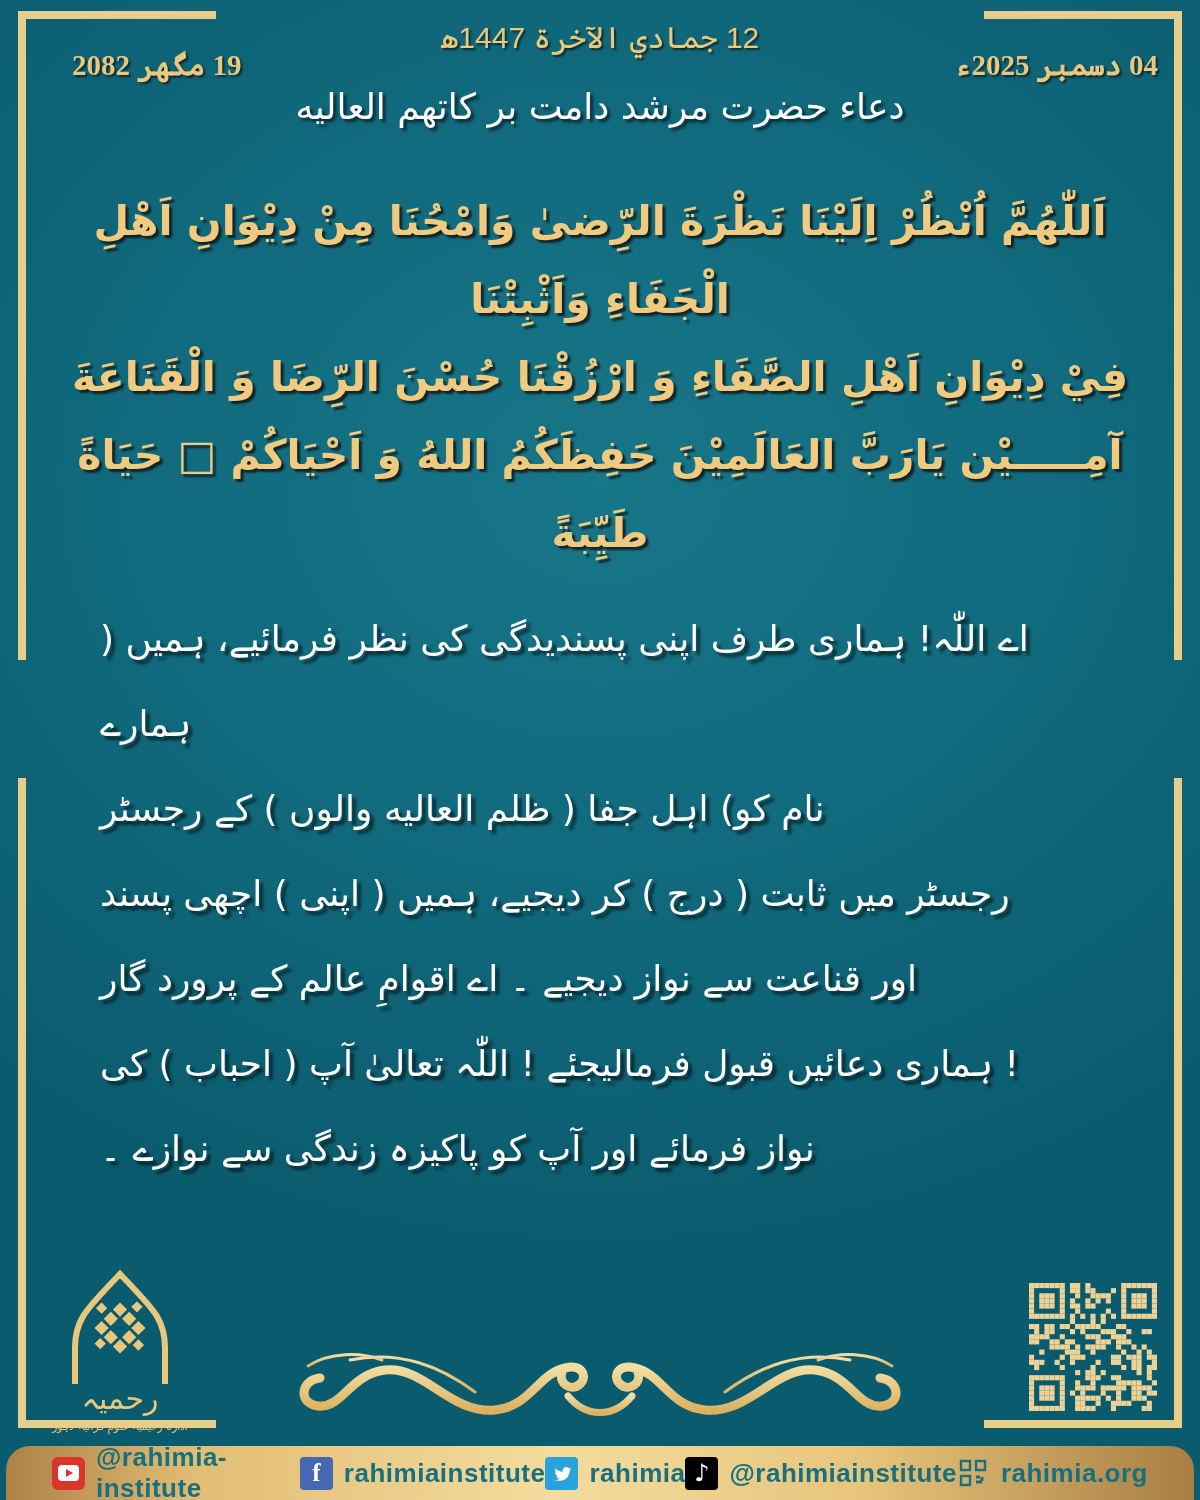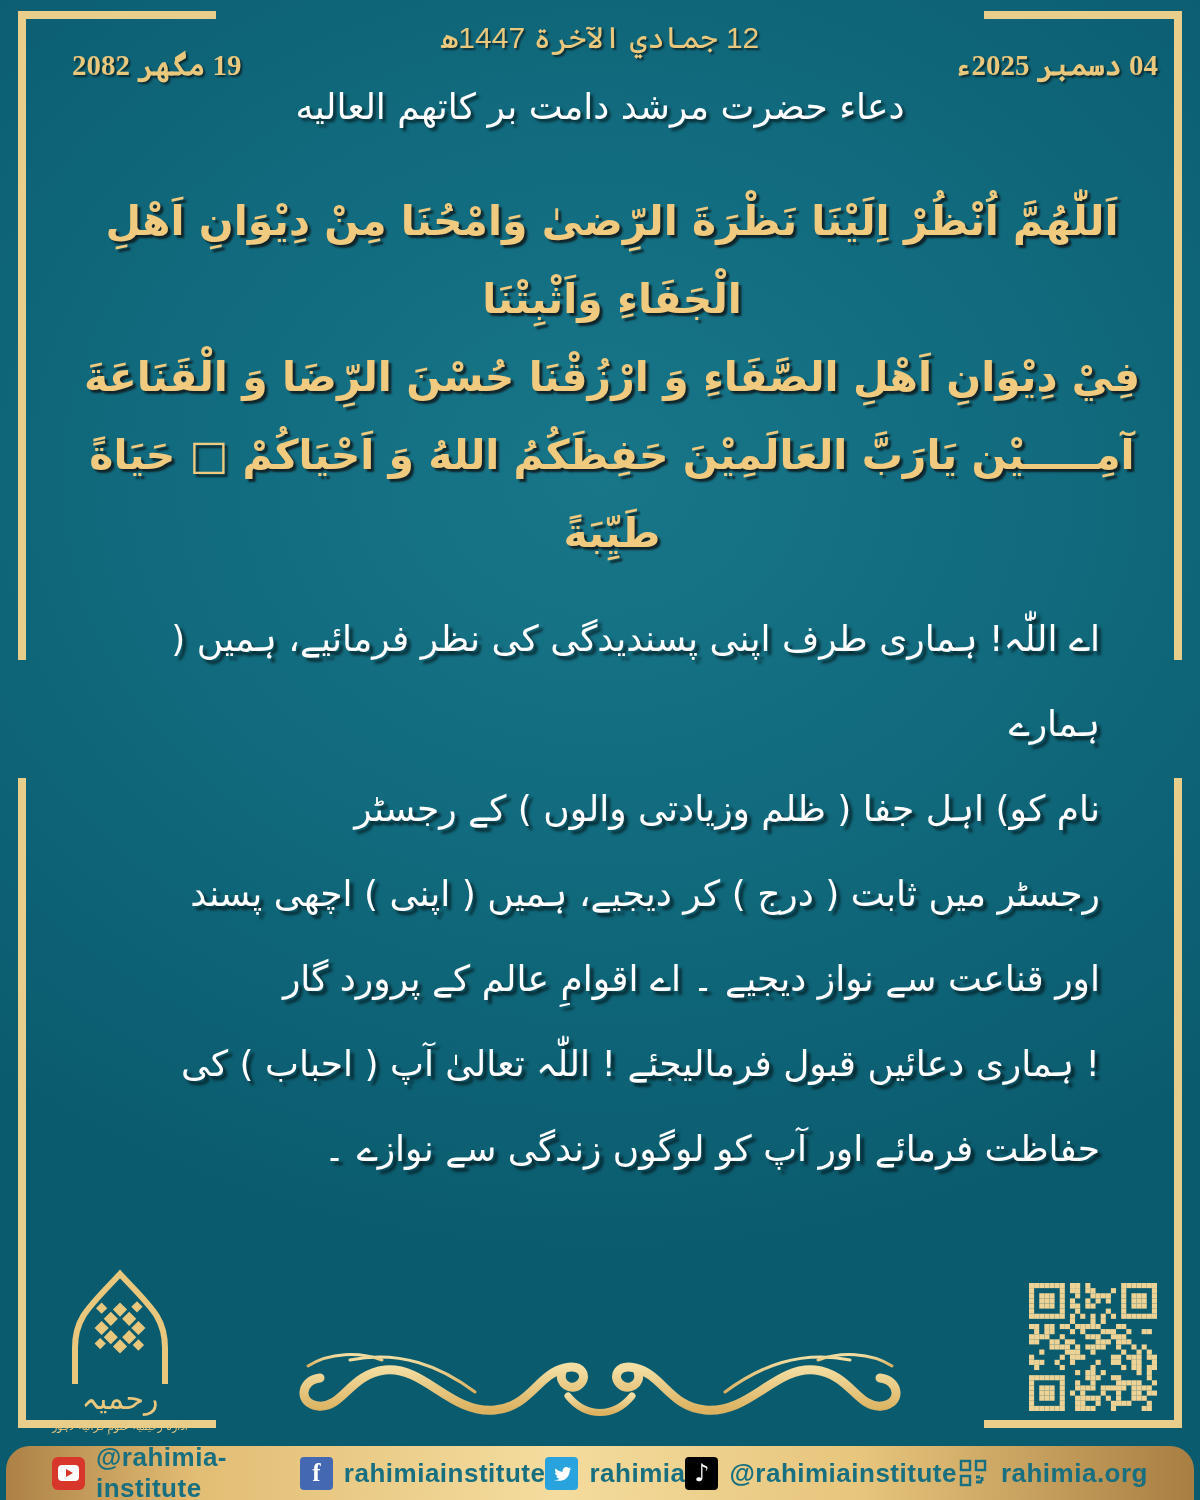--- a/index.html
+++ b/index.html
@@ -15,25 +15,25 @@
   .hijri{top:20px;left:0;width:100%;text-align:center;color:#e9c87d;font-size:30px;
     font-family:Liberation Sans, sans-serif;direction:rtl;
     text-shadow:2px 2px 2px rgba(10,25,30,.75);}
   .side-date{top:48px;color:#e9c87d;font-size:29px;font-family:"Liberation Serif", serif;direction:rtl;
     text-shadow:2px 2px 2px rgba(10,25,30,.75);font-weight:bold;}
   .greg{right:42px;}
   .bikrami{left:72px;}
   .title{top:86px;left:0;width:100%;text-align:center;color:#ffffff;font-size:36px;font-weight:normal;
     direction:rtl;text-shadow:3px 3px 3px rgba(0,0,0,.6);}
   
-  .arabic{top:182px;left:72px;width:1080px;text-align:center;direction:rtl;
+  .arabic{top:182px;left:60px;width:1080px;text-align:center;direction:rtl;
     color:#f0ca7e;font-size:41px;font-weight:bold;line-height:78px;
     text-shadow:3px 3px 2px rgba(15,25,28,.85);}
   
-  .urdu{top:596px;left:100px;width:1000px;text-align:right;direction:rtl;
+  .urdu{top:596px;left:100px;width:1000px;text-align:left;direction:rtl;
     color:#ffffff;font-size:36px;line-height:85px;
     text-shadow:4px 4px 3px rgba(0,0,0,.6);}
   
   .logo{left:40px;top:1266px;width:160px;height:176px;text-align:center;color:#e9c87d;}
   .logo .nm{font-size:30px;font-weight:normal;direction:rtl;line-height:30px;margin-top:-4px;}
   .logo .sub{font-size:10.5px;direction:rtl;margin-top:6px;white-space:nowrap;}
   
   .qr{right:43px;top:1283px;width:128px;height:128px;}
   
   .flourish{left:290px;top:1336px;width:620px;height:100px;}
@@ -70,25 +70,25 @@
 <div class="abs title">دعاء حضرت مرشد دامت بر کاتهم العالیه</div>
 
 <div class="abs arabic">
   <div>اَللّٰهُمَّ اُنْظُرْ اِلَيْنَا نَظْرَةَ الرِّضىٰ وَامْحُنَا مِنْ دِيْوَانِ اَهْلِ الْجَفَاءِ وَاَثْبِتْنَا</div>
   <div>فِيْ دِيْوَانِ اَهْلِ الصَّفَاءِ وَ ارْزُقْنَا حُسْنَ الرِّضَا وَ الْقَنَاعَةَ</div>
   <div>آمِـــــيْن يَارَبَّ العَالَمِيْنَ حَفِظَكُمُ اللهُ وَ اَحْيَاكُمْ □ حَيَاةً طَيِّبَةً</div>
 </div>
 
 <div class="abs urdu">
   <div>اے اللّٰہ! ہماری طرف اپنی پسندیدگی کی نظر فرمائیے، ہمیں ( ہمارے</div>
-  <div>نام کو) اہل جفا ( ظلم وزیادتی والوں ) کے رجسٹر</div>
+  <div>نام کو) اہل جفا ( ظلم العالیه والوں ) کے رجسٹر</div>
   <div>رجسٹر میں ثابت ( درج ) کر دیجیے، ہمیں ( اپنی ) اچھی پسند</div>
   <div>اور قناعت سے نواز دیجیے ۔ اے اقوامِ عالم کے پرورد گار</div>
   <div>! ہماری دعائیں قبول فرمالیجئے ! اللّٰہ تعالیٰ آپ ( احباب ) کی</div>
-  <div>حفاظت فرمائے اور آپ کو لوگوں زندگی سے نوازے ۔</div>
+  <div>نواز فرمائے اور آپ کو پاکیزہ زندگی سے نوازے ۔</div>
 </div>
 
 <div class="abs logo">
   <svg width="160" height="118" viewBox="0 0 160 118">
     <path d="M35,118 L35,82 C35,52 48,42 80,8 C112,42 125,52 125,82 L125,118" fill="none" stroke="#e9c87d" stroke-width="6"></path>
     <g transform="rotate(45 80 62)" fill="#e9c87d">
       <rect x="62" y="44" width="10" height="10"></rect>
         <rect x="75" y="44" width="10" height="10"></rect>
         <rect x="88" y="44" width="10" height="10"></rect>
       <rect x="62" y="57" width="10" height="10"></rect>

